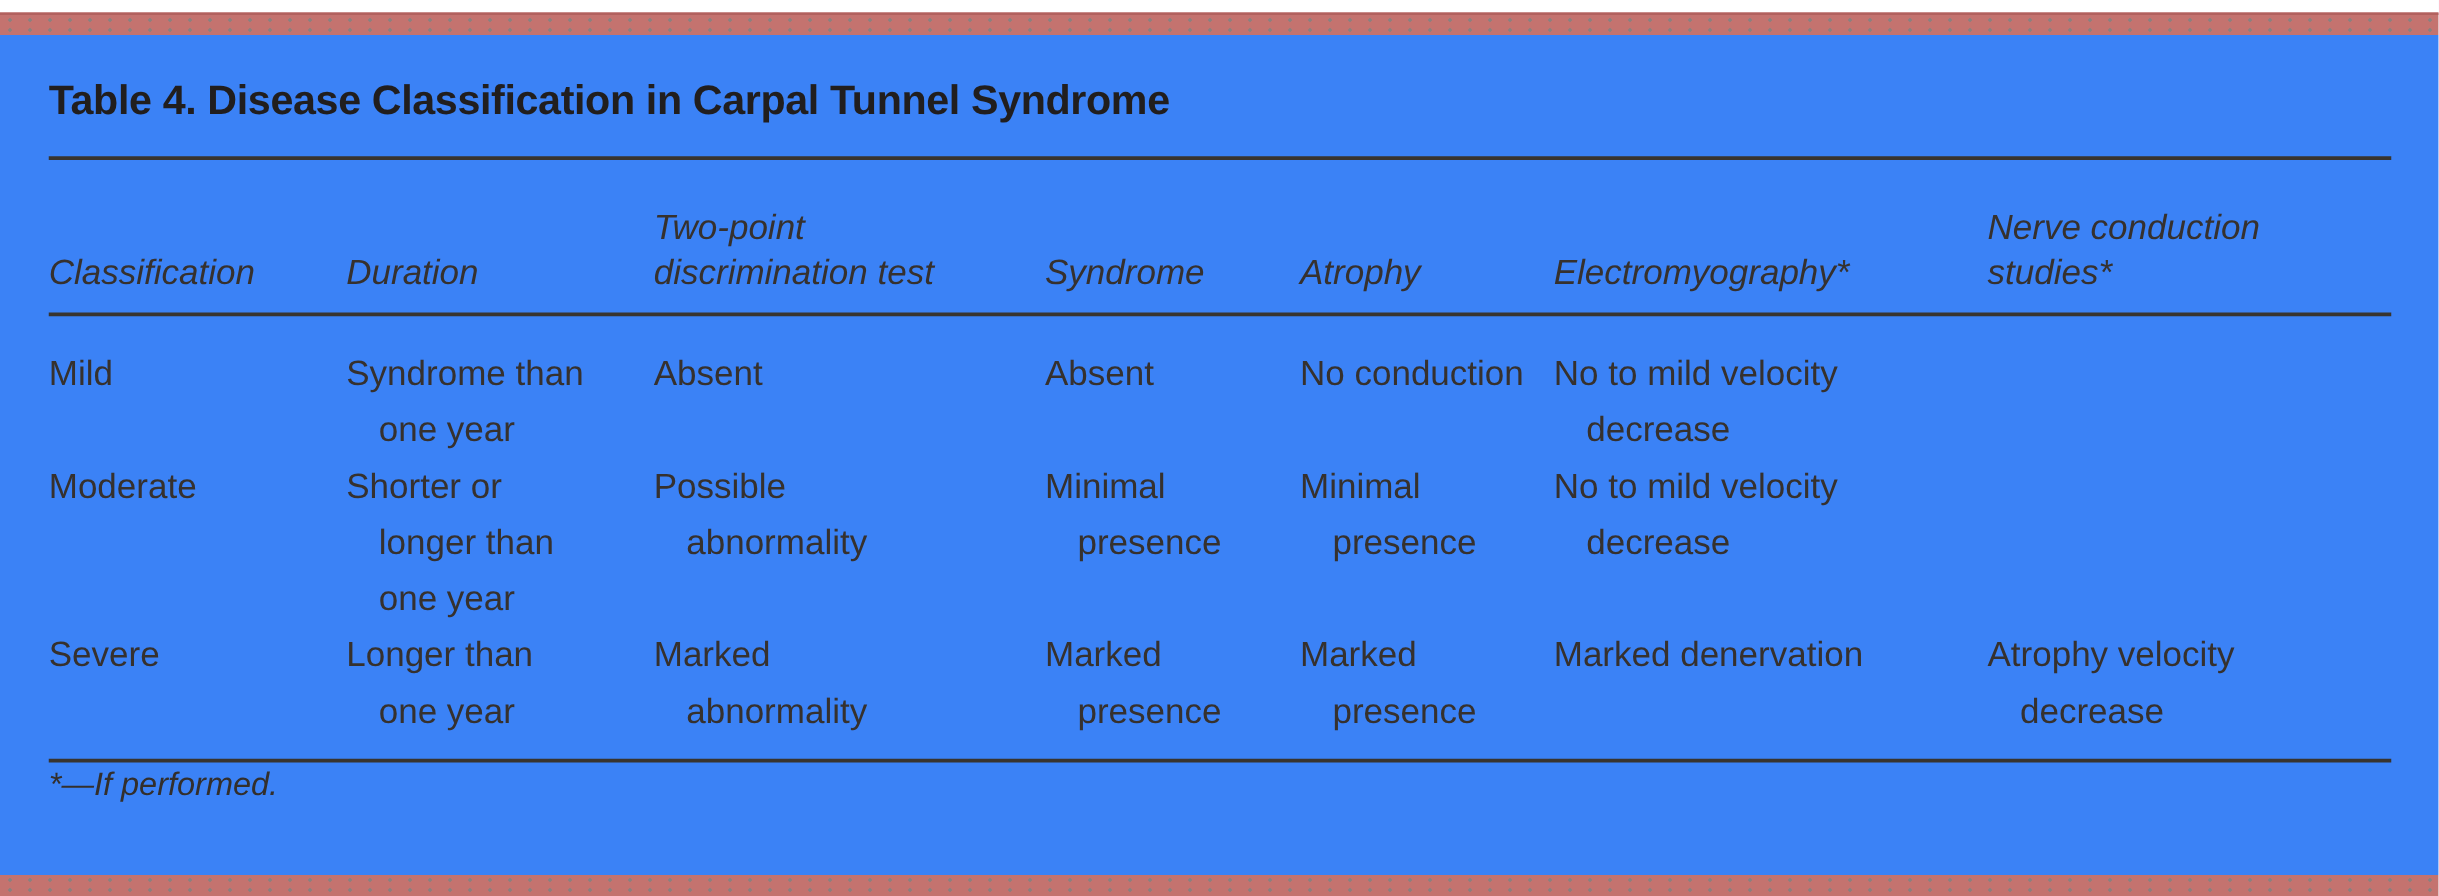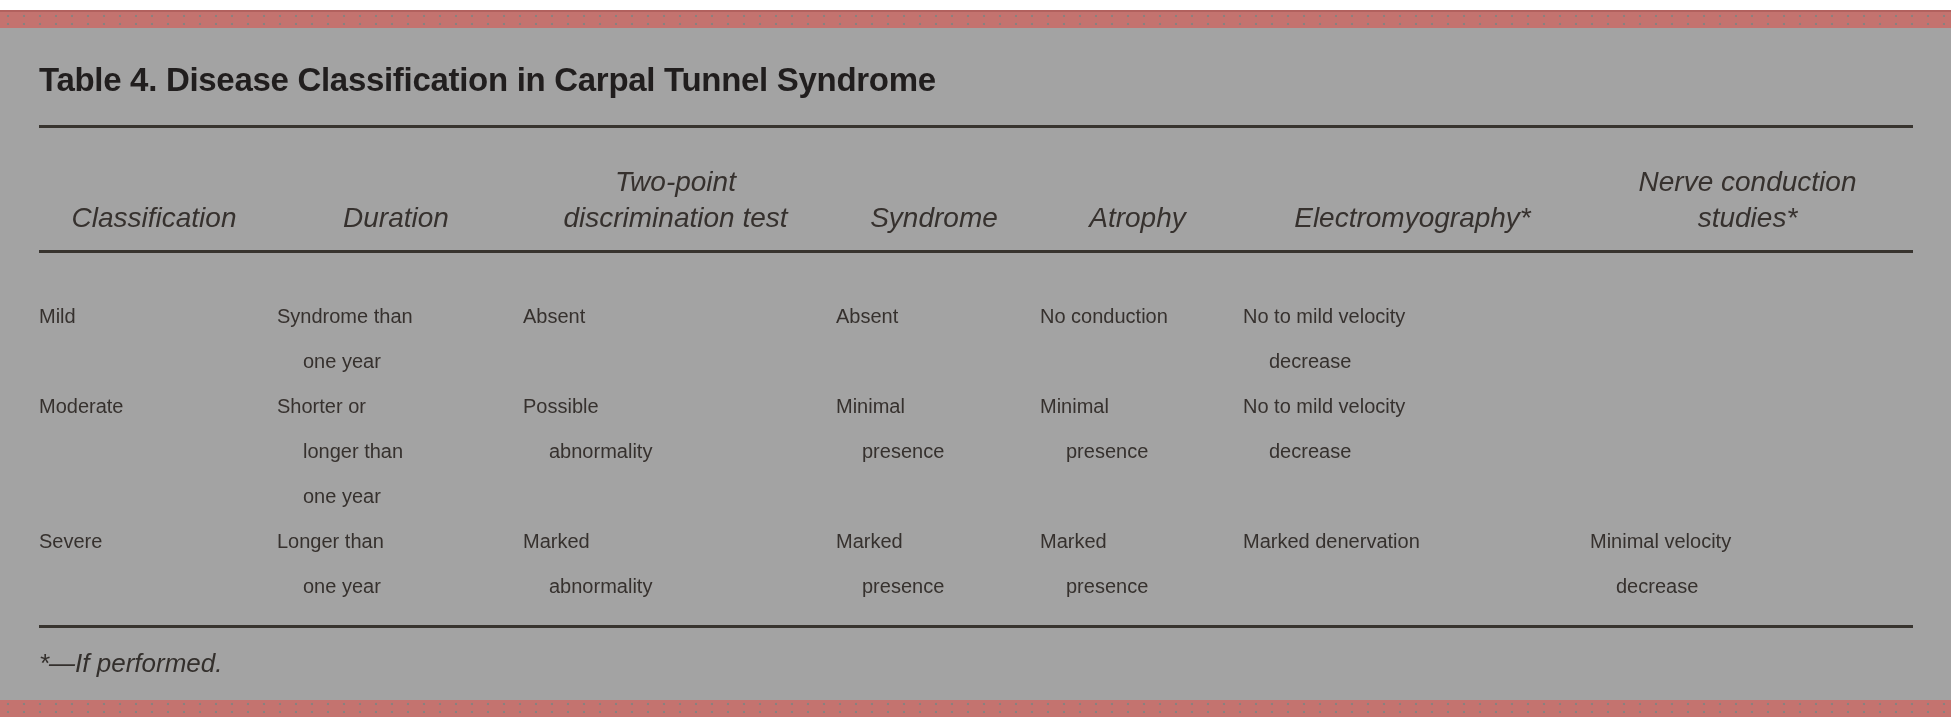--- a/index.html
+++ b/index.html
@@ -20,21 +20,21 @@
     background-size: 16px 8px;
   }
   .band-top { top: 10px; height: 18px; border-top: 2px solid #b2615e; box-sizing: border-box; }
   .band-bottom { top: 700px; height: 17px; }
   .panel {
     position: absolute;
     top: 28px;
     left: 0;
     width: 100%;
     height: 672px;
-    background: #a3a3a3;
+    background: #3b82f6;
     box-sizing: border-box;
     padding: 0 38px 0 39px;
     color: #36312e;
   }
   .title {
     margin: 32px 0 0 0;
     font-size: 33px;
     line-height: 40px;
     font-weight: bold;
     letter-spacing: -0.3px;
@@ -49,36 +49,33 @@
   .thead {
     align-items: end;
     padding: 36px 0 14px 0;
     font-style: italic;
     font-size: 28px;
     line-height: 36px;
   }
   .hcell {
     white-space: pre-line;
     padding-right: 8px;
-    text-align: center;
   }
   .tbody {
-    font-size: 20px;
+    font-size: 28px;
     line-height: 45px;
     padding: 23px 0 16px 0;
-    margin-top: 18px;
   }
   .cell {
     white-space: pre-line;
     padding-left: 26px;
     text-indent: -26px;
     padding-right: 8px;
   }
   .footnote {
-    margin-top: 18px;
     font-style: italic;
     font-size: 26px;
     line-height: 34px;
     color: #332f2c;
   }
 </style>
 </head>
 <body>
 
 <div class="page">
@@ -132,21 +129,21 @@
         <div class="cell">Severe</div>
         <div class="cell">Longer than
 one year</div>
         <div class="cell">Marked
 abnormality</div>
         <div class="cell">Marked
 presence</div>
         <div class="cell">Marked
 presence</div>
         <div class="cell">Marked denervation</div>
-        <div class="cell">Minimal velocity
+        <div class="cell">Atrophy velocity
 decrease</div>
       </div>
     </div>
 
     <div class="rule"></div>
 
     <div class="footnote">*—If performed.</div>
   </div>
 
   <div class="band band-bottom"></div>

